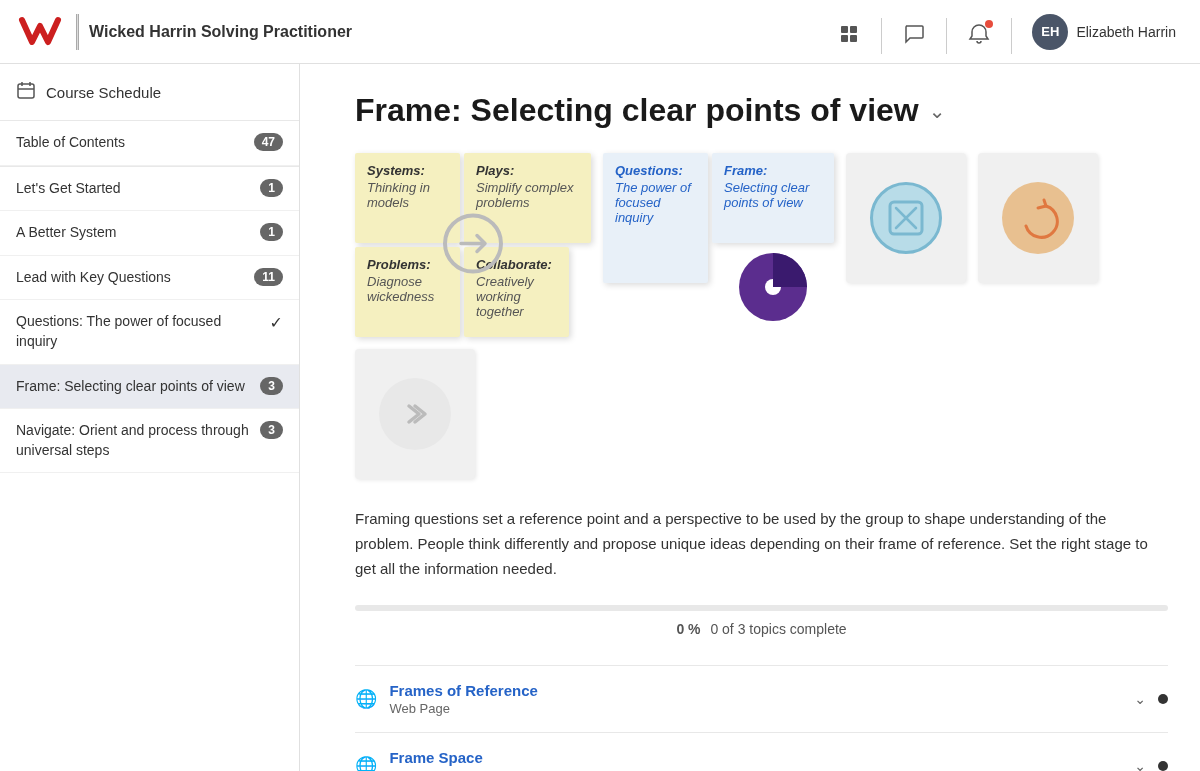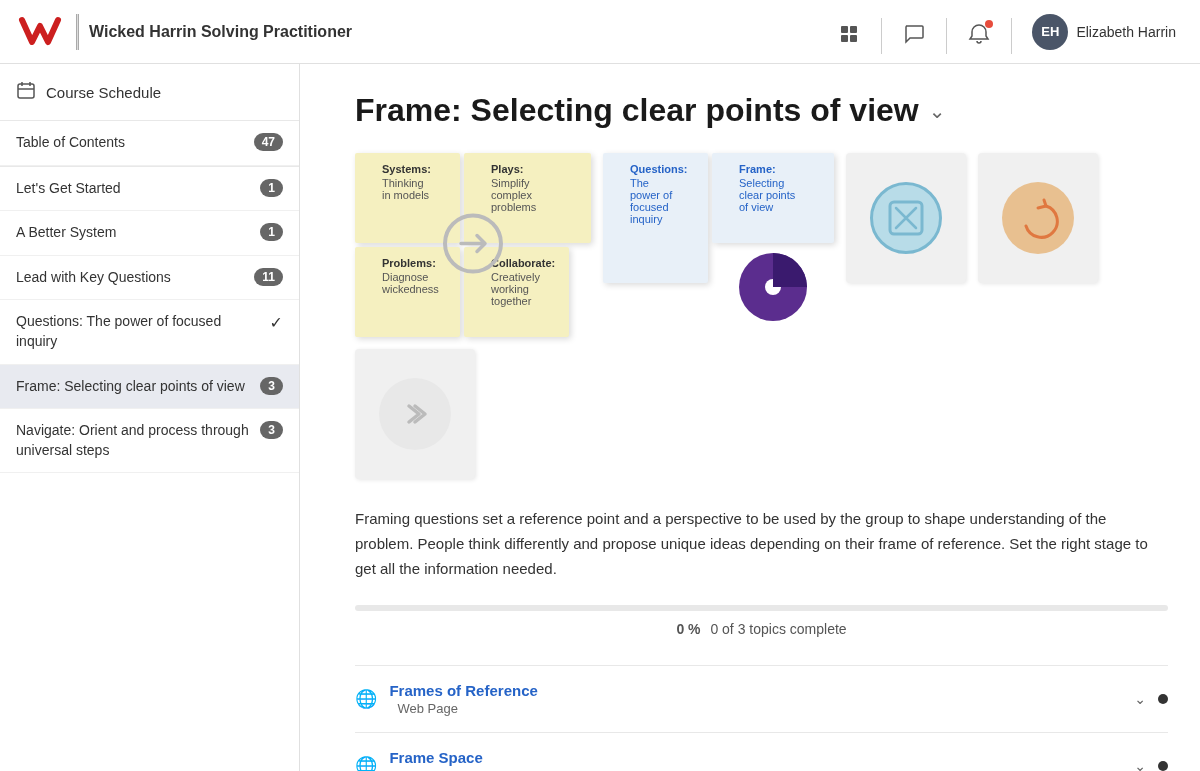--- a/index.html
+++ b/index.html
@@ -179,26 +179,27 @@
       display: flex;
       gap: 12px;
       margin-bottom: 28px;
       align-items: stretch;
       flex-wrap: wrap;
     }
 
     .sticky-note {
       background: #f5f0c0;
       border-radius: 2px;
-      padding: 10px 27px;
+      padding: 10px 12px;
       width: 120px;
       min-height: 100px;
       box-shadow: 2px 2px 6px rgba(0,0,0,0.15);
       position: relative;
-      font-size: 11px;
+      font-size: 13px;
+      font-style: italic;
     }
     .sticky-title { font-weight: 700; color: #333; margin-bottom: 2px; }
     .sticky-subtitle { color: #555; }
 
     
     .icon-card {
       width: 120px;
       height: 130px;
       background: #f0f0f0;
       border-radius: 4px;
@@ -271,21 +272,21 @@
       flex-shrink: 0;
     }
     .topic-info { flex: 1; }
     .topic-title {
       font-size: 15px;
       font-weight: 600;
       color: #2563c7;
       cursor: pointer;
       margin-bottom: 2px;
     }
-    .topic-type { font-size: 13px; color: #666; margin-left: 8px; }
+    .topic-type { font-size: 13px; color: #666; }
     .topic-chevron {
       color: #666;
       font-size: 14px;
       cursor: pointer;
     }
     .topic-dot {
       width: 10px;
       height: 10px;
       border-radius: 50%;
       background: #333;

